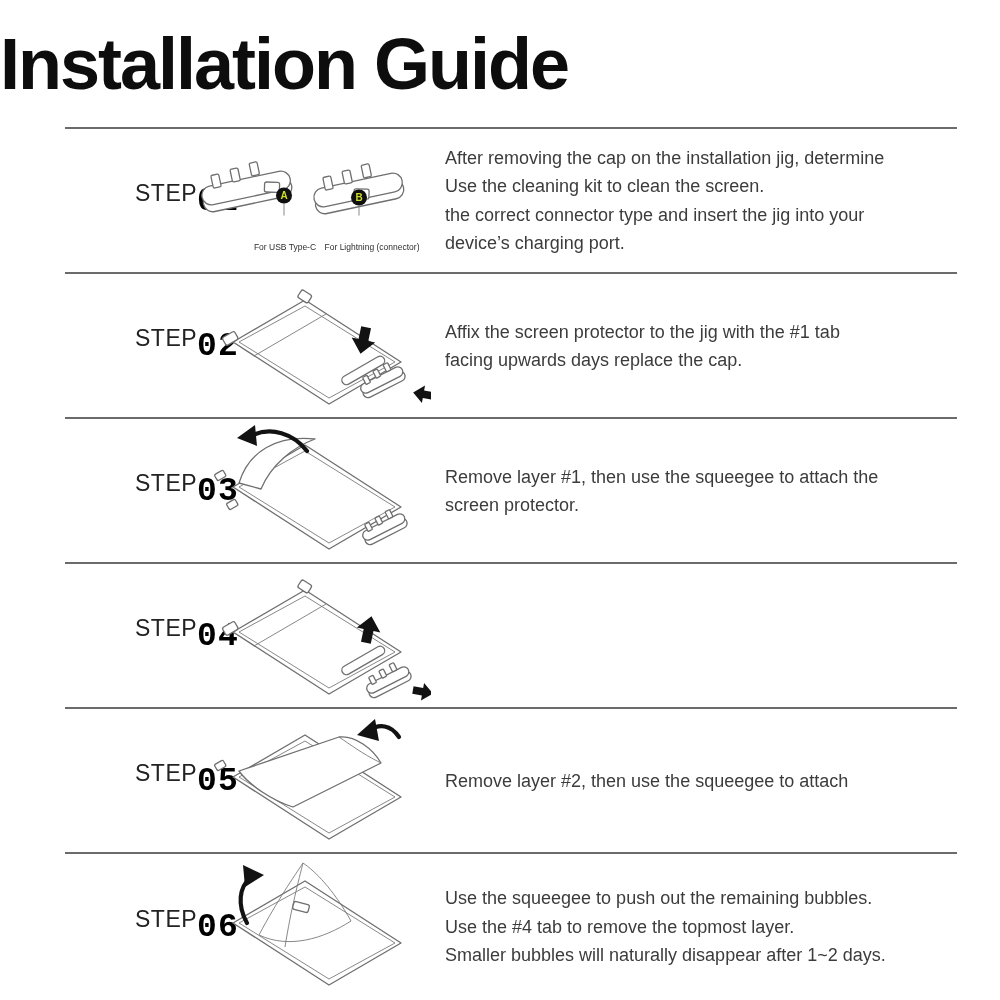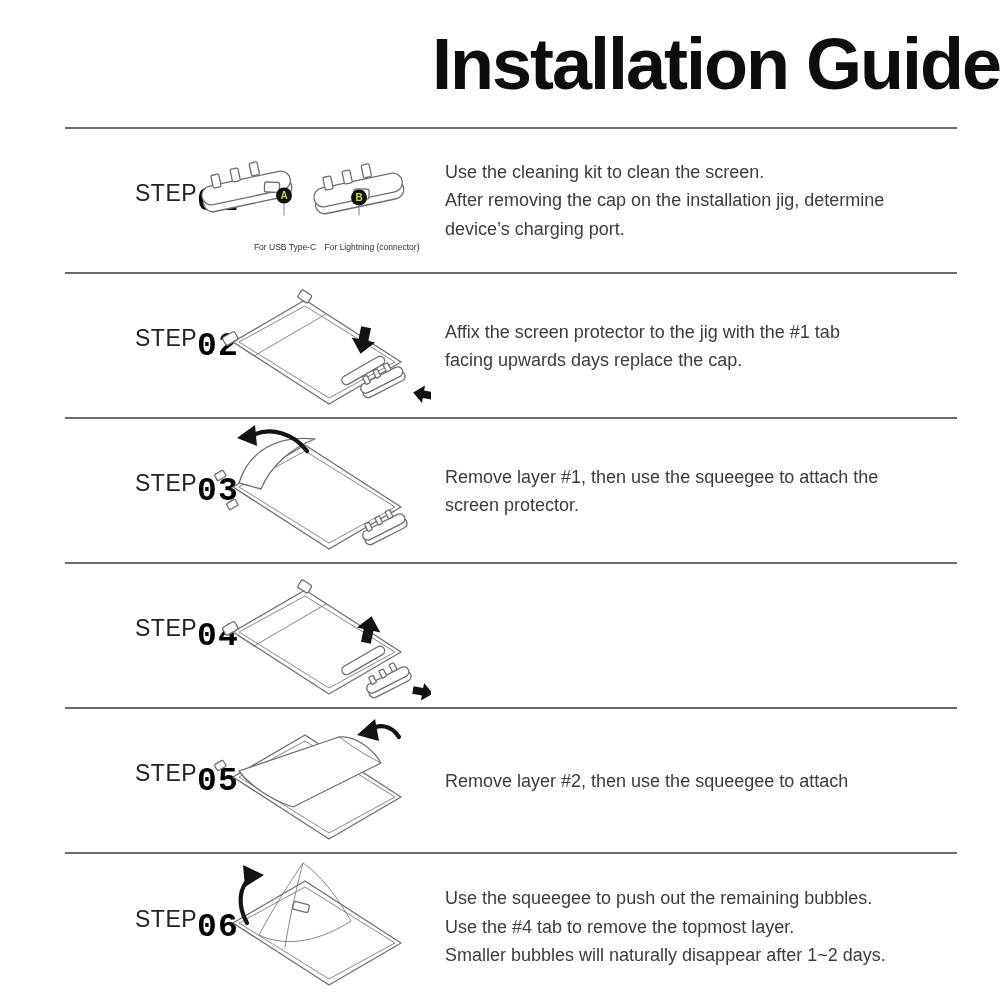--- a/index.html
+++ b/index.html
@@ -4,21 +4,21 @@
 <style>
   html,body { margin:0; padding:0; background:#ffffff; }
   body {
     width:1000px; height:1000px; overflow:hidden;
     font-family:"Liberation Sans", sans-serif;
     color:#3c3c3c;
   }
   .page { width:1000px; height:1000px; background:#fff; position:relative; }
 
   .masthead {
-    height:127px; display:flex; align-items:center; justify-content:flex-end;
+    height:127px; display:flex; align-items:center; justify-content:flex-start;
   }
   .masthead h1 {
     margin:0; font-size:72px; font-weight:800; letter-spacing:-2px;
     color:#0d0d0d;
   }
 
   .row {
     position:relative; box-sizing:border-box;
     margin:0 43px 0 65px; height:145px;
     border-top:2px solid #6b6b6b;
@@ -105,22 +105,23 @@
           <circle class="badge" cx="166" cy="50" r="8"></circle>
           <text class="badge-letter" x="166" y="53.5">B</text>
         </g>
       </svg>
       <div class="conn-captions">
         <span class="conn-caption c1">For USB Type-C</span>
         <span class="conn-caption c2">For Lightning (connector)</span>
       </div>
     </div>
     <div class="text-col">
+      <div>After removing the cap on the installation jig, determine</div>
       <div>Use the cleaning kit to clean the screen.</div>
-      <div>After removing the cap on the installation jig, determine</div>
+      <div>the correct connector type and insert the jig into your</div>
       <div>device’s charging port.</div>
     </div>
   </section>
 
   <section class="row">
     <div class="step-col">
       <span class="step-label">STEP</span>
       <span class="step-number">02</span>
     </div>
     <div class="illus">

